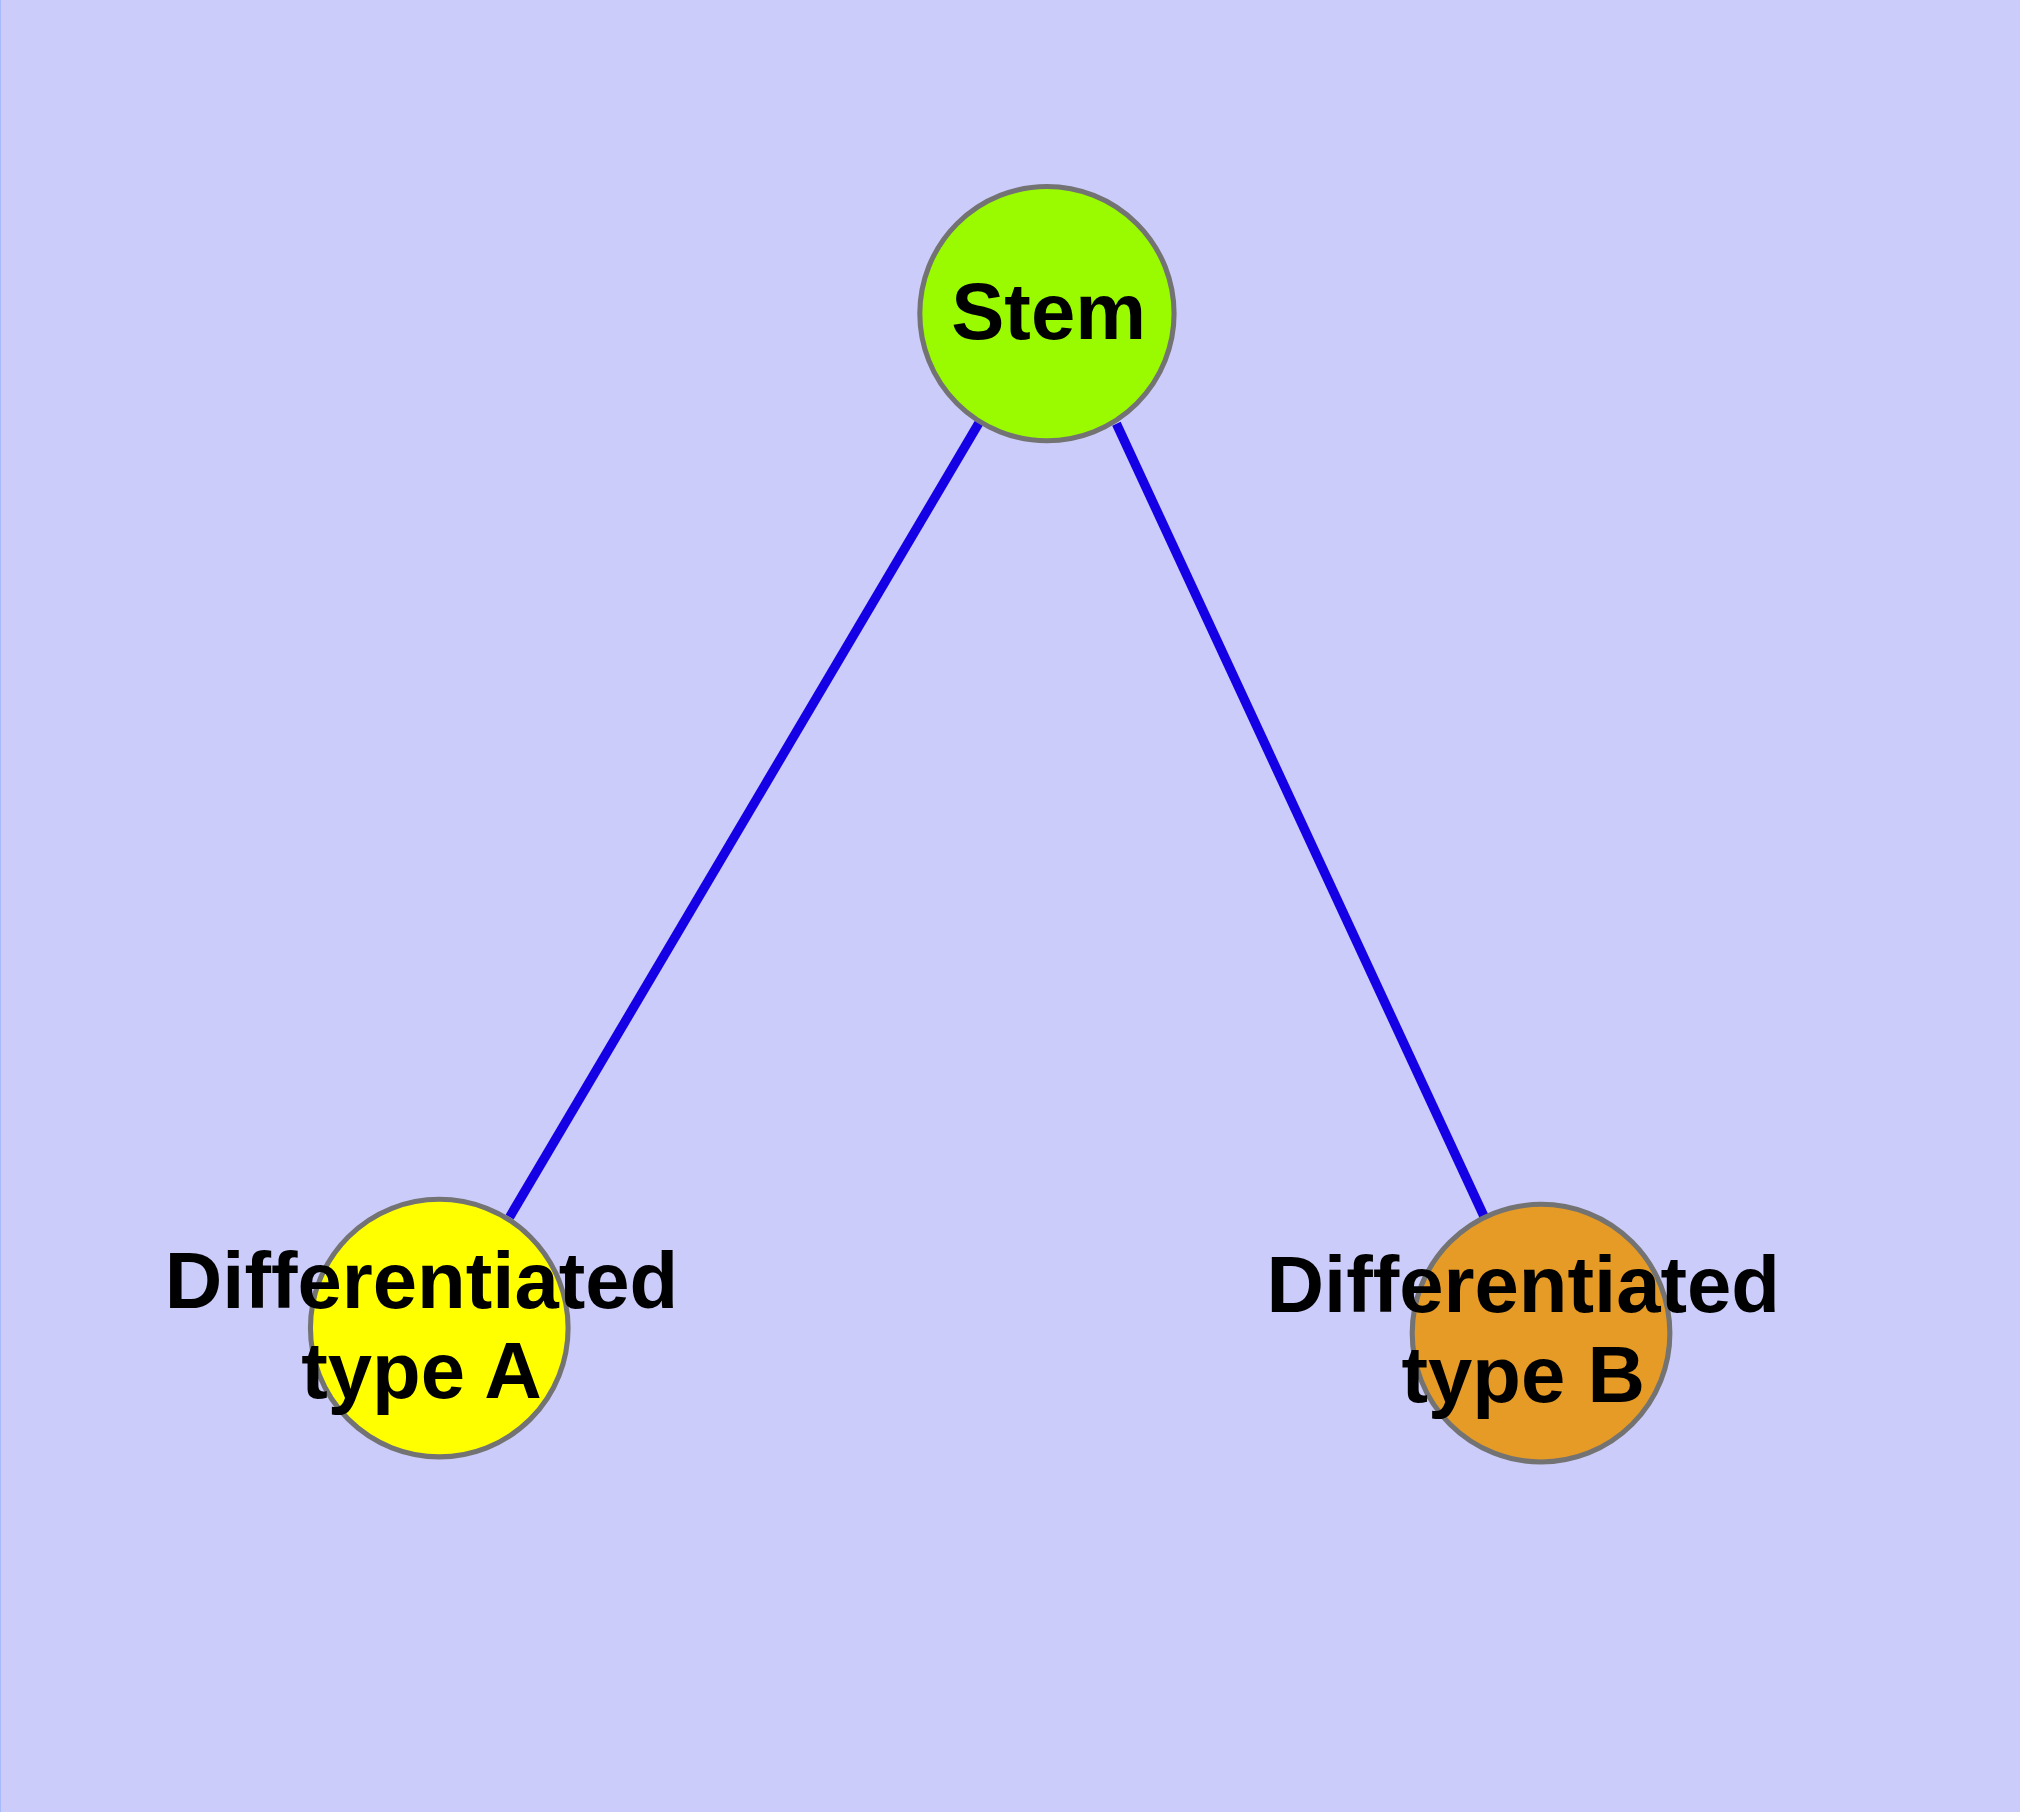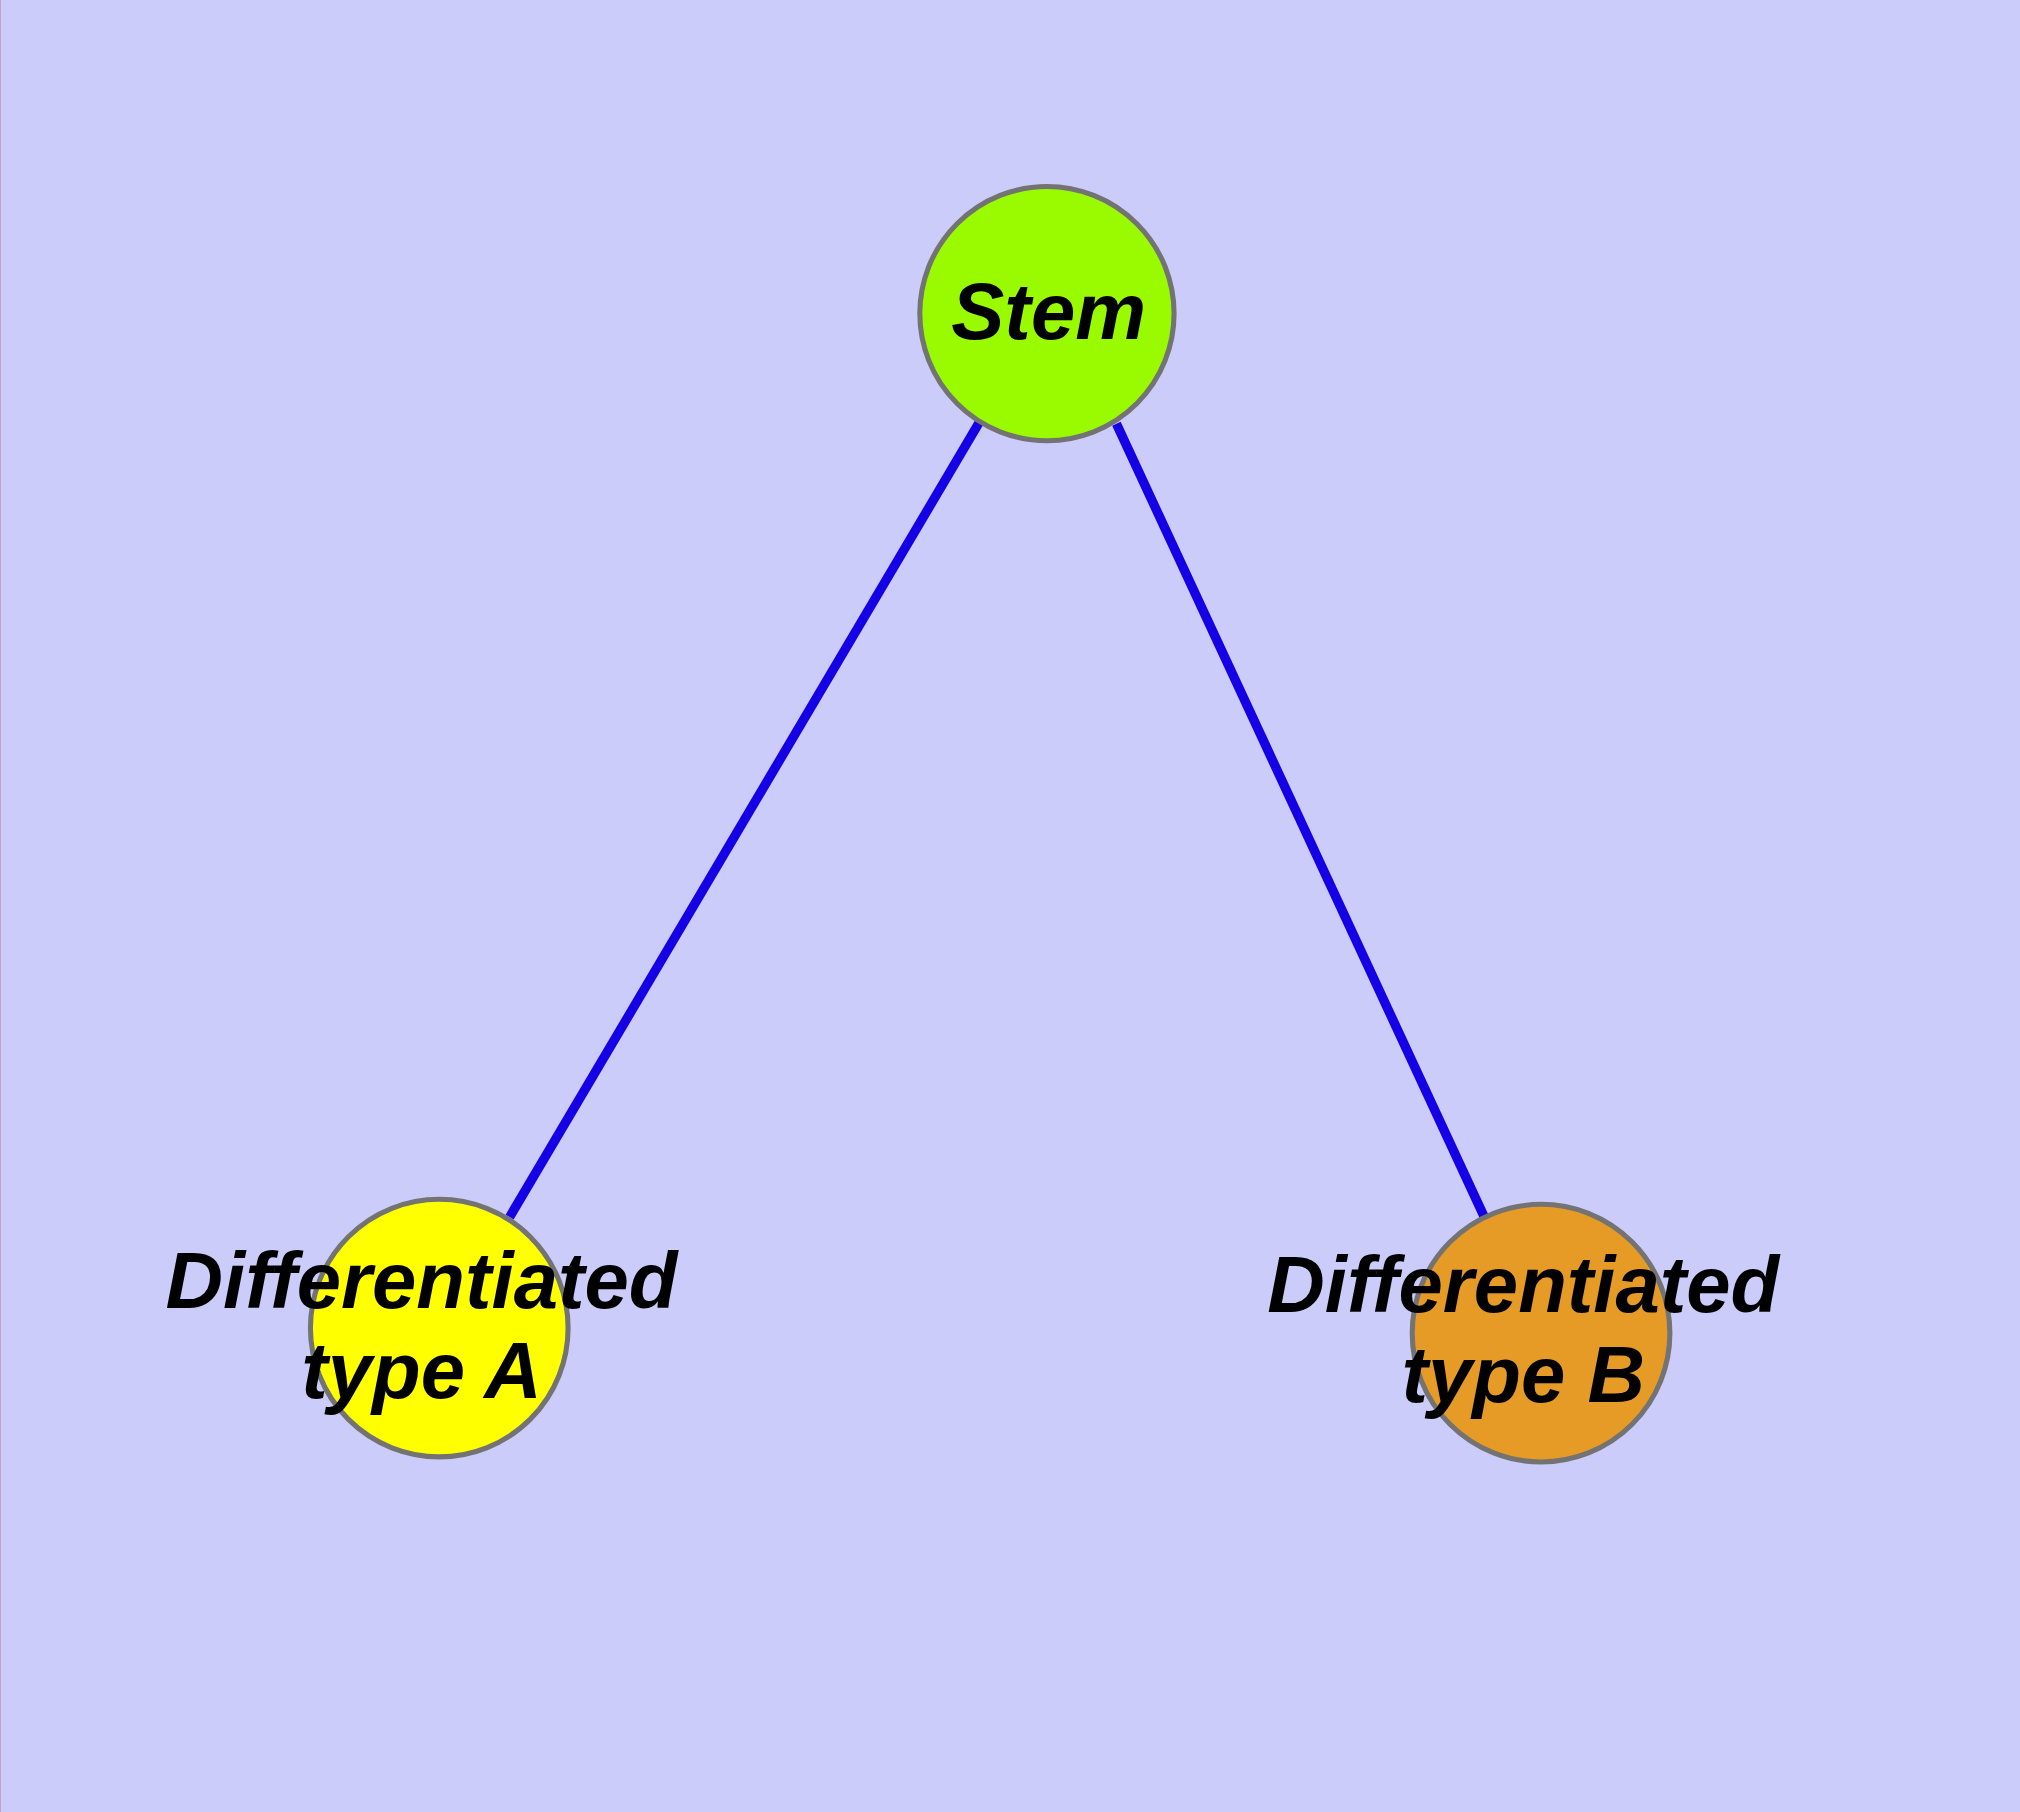--- a/index.html
+++ b/index.html
@@ -11,22 +11,21 @@
   body {
     width: 2021px;
     height: 1812px;
     overflow: hidden;
     font-family: "Liberation Sans", sans-serif;
   }
   #graph-canvas {
     position: relative;
     width: 1812px;
     height: 1812px;
-    background: #be185d;
-    font-style: italic;
+    background: #3b82f6;
   }
   #graph-svg {
     position: absolute;
     top: 0;
     left: 0;
     width: 2021px;
     height: 1812px;
     display: block;
   }
   .node-label {

